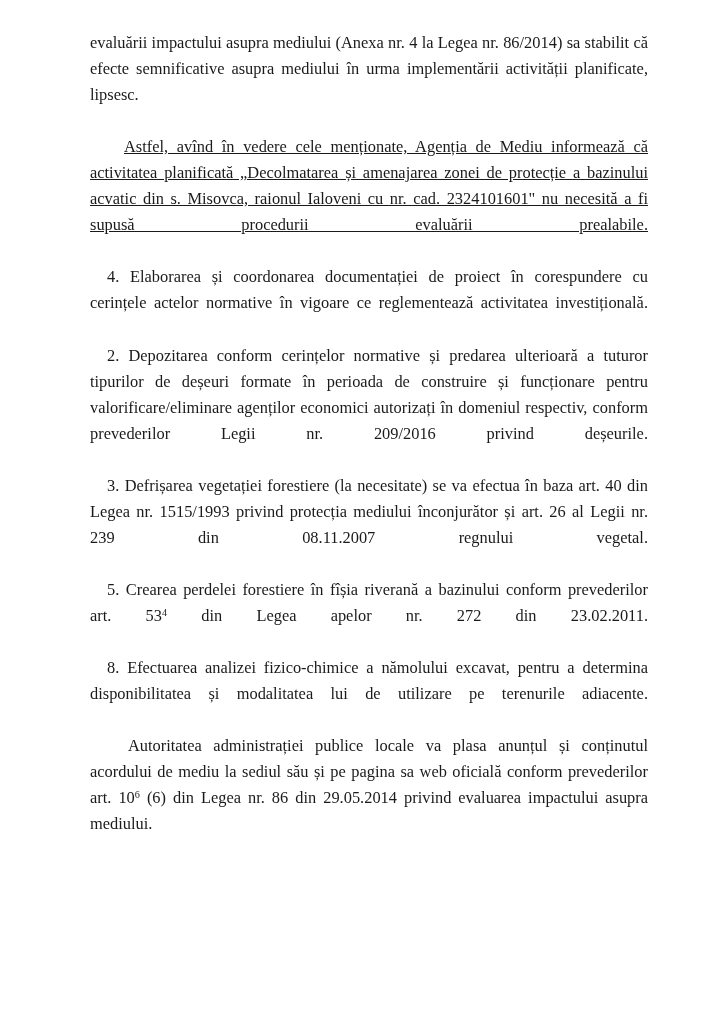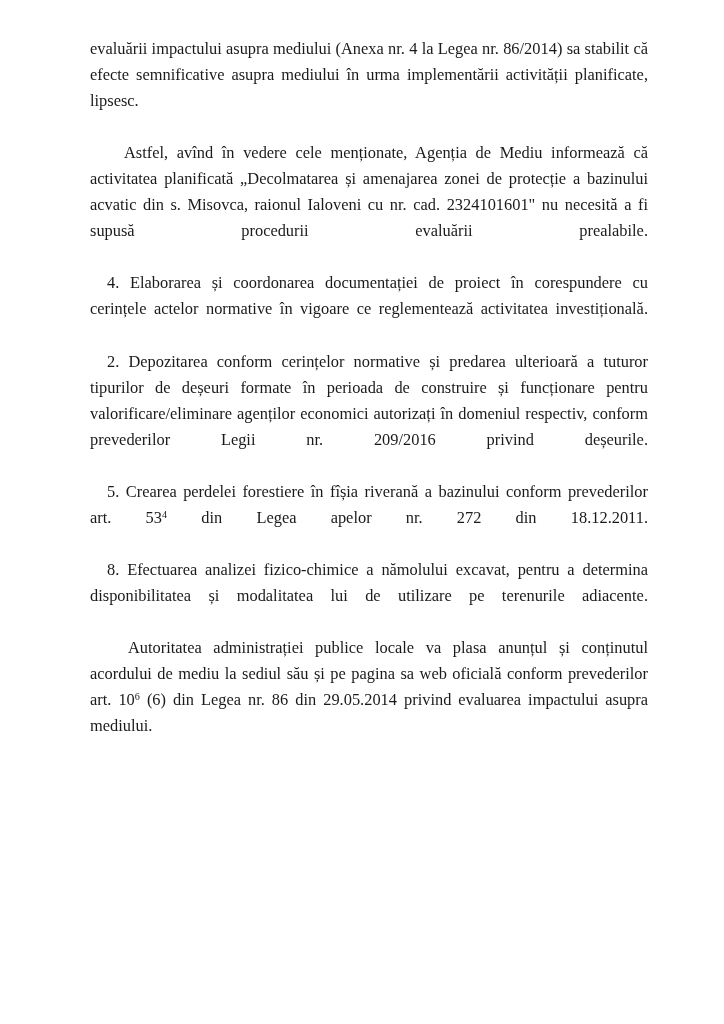--- a/index.html
+++ b/index.html
@@ -15,38 +15,37 @@
     font-family: "Liberation Serif", "DejaVu Serif", serif;
     color: #1a1a1a;
   }
   .page {
     position: relative;
     width: 724px;
     height: 1012px;
     background: #ffffff;
     box-sizing: border-box;
     padding: 30px 76px 0 90px;
-    margin-top: 6px;
   }
   .doc-body {
     font-size: 16.4px;
     line-height: 26.05px;
     text-align: justify;
     text-justify: inter-word;
     letter-spacing: 0.0px;
     word-spacing: 0px;
     hyphens: none;
   }
   p.para {
     margin: 0;
     padding: 0;
     text-align: justify;
   }
   
-  p.ind-para   { text-indent: 34px; }   
+  p.ind-para   { text-indent: 34px; text-decoration: underline; }   
   p.ind-list   { text-indent: 17px; }   
   p.ind-none   { text-indent: 0; }      
   p.ind-wide   { text-indent: 38px; }
 
   
   p.para::after {
     content: "";
     display: inline-block;
     width: 100%;
   }
@@ -59,17 +58,18 @@
 </head>
 <body>
 
 <div class="page">
   <div class="doc-body" id="doc-body">
 
   <p class="para ind-none"><span>evaluării impactului asupra mediului (Anexa nr. 4 la Legea nr. 86/2014) sa stabilit că efecte semnificative asupra mediului în urma implementării activității planificate, lipsesc.</span></p>
       <p class="para ind-para"><span>Astfel, avînd în vedere cele menționate, Agenția de Mediu informează că activitatea planificată „Decolmatarea și amenajarea zonei de protecție a bazinului acvatic din s. Misovca, raionul Ialoveni cu nr. cad. 2324101601" nu necesită a fi supusă procedurii evaluării prealabile.</span></p>
       <p class="para ind-list"><span>4. Elaborarea și coordonarea documentației de proiect în corespundere cu cerințele actelor normative în vigoare ce reglementează activitatea investițională.</span></p>
       <p class="para ind-list"><span>2. Depozitarea conform cerințelor normative și predarea ulterioară a tuturor tipurilor de deșeuri formate în perioada de construire și funcționare pentru valorificare/eliminare agenților economici autorizați în domeniul respectiv, conform prevederilor Legii nr. 209/2016 privind deșeurile.</span></p>
-      <p class="para ind-list"><span>5. Crearea perdelei forestiere în fîșia riverană a bazinului conform prevederilor art. 53</span><sup class="sup">4</sup><span> din Legea apelor nr. 272 din 18.12.2011.</span></p>
+      <p class="para ind-list"><span>3. Defrișarea vegetației forestiere (la necesitate) se va efectua în baza art. 40 din Legea nr. 1515/1993 privind protecția mediului înconjurător și art. 26 al Legii nr. 239 din 08.11.2007 regnului vegetal.</span></p>
+      <p class="para ind-list"><span>5. Crearea perdelei forestiere în fîșia riverană a bazinului conform prevederilor art. 53</span><sup class="sup">4</sup><span> din Legea apelor nr. 272 din 23.02.2011.</span></p>
       <p class="para ind-list"><span>8. Efectuarea analizei fizico-chimice a nămolului excavat, pentru a determina disponibilitatea și modalitatea lui de utilizare pe terenurile adiacente.</span></p>
       <p class="para ind-wide"><span>Autoritatea administrației publice locale va plasa anunțul și conținutul acordului de mediu la sediul său și pe pagina sa web oficială conform prevederilor art. 10</span><sup class="sup">6</sup><span> (6) din Legea nr. 86 din 29.05.2014 privind evaluarea impactului asupra mediului.</span></p>
     </div>
 </div>
 
 </body></html>

